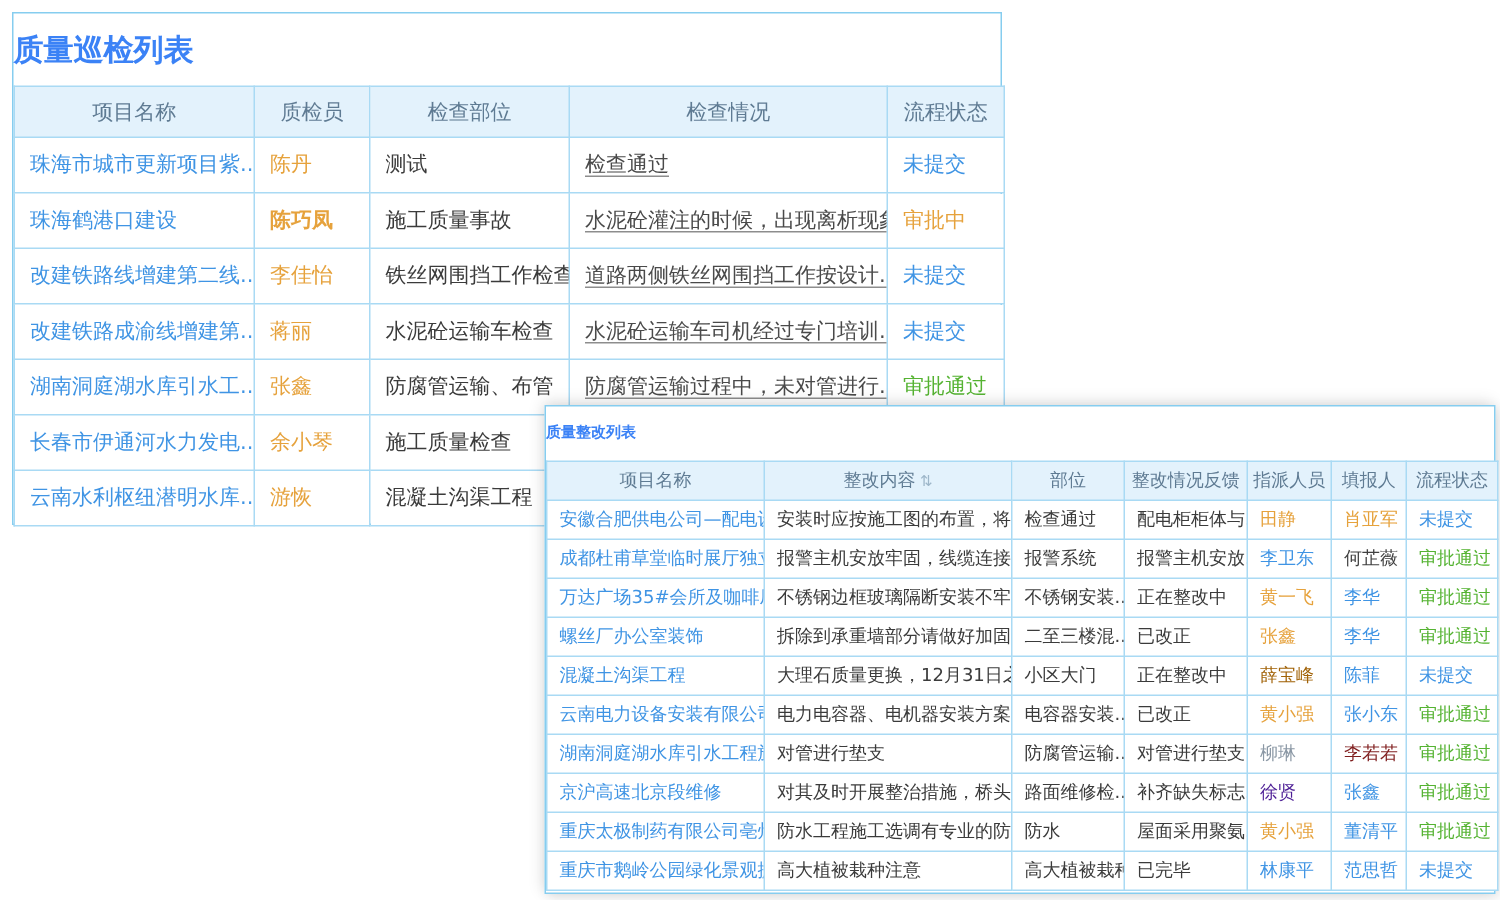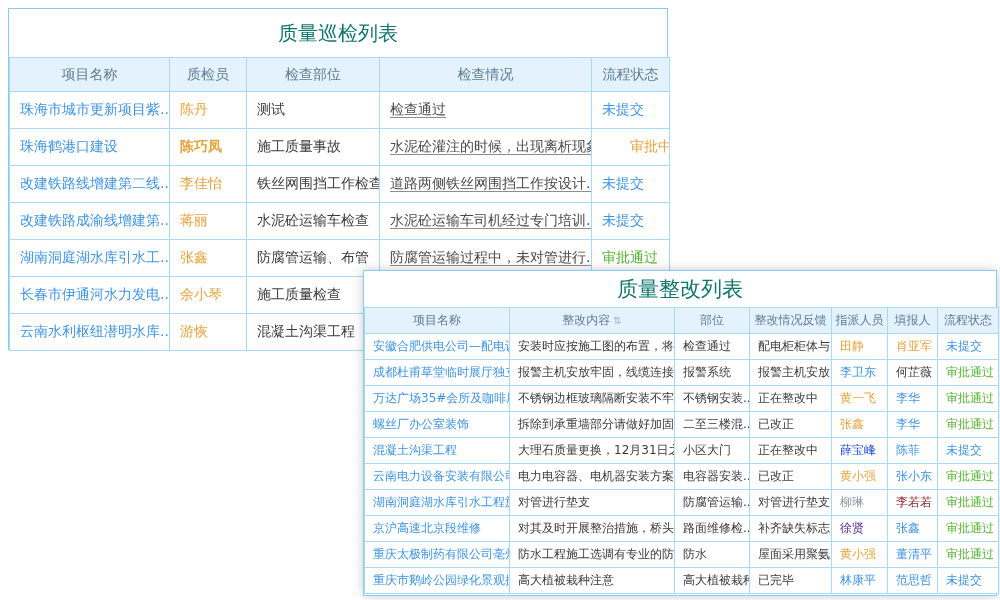--- a/index.html
+++ b/index.html
@@ -11,26 +11,25 @@
   }
   .table-card {
     position:absolute;
     background:#ffffff;
     border:1px solid #86cdef;
   }
   .card-inspection { left:8px; top:8px; width:660px; height:342px; z-index:1; }
   .card-rectify   { left:363px; top:270px; width:634px; height:326px; z-index:2;
                     box-shadow:-2px -2px 10px rgba(0,0,0,0.12), 2px 2px 8px rgba(0,0,0,0.10); }
   .card-title {
-    text-align:center;
-    font-weight:normal;
-    color:#0f766e;
+    font-weight:bold;
+    color:#3b82f6;
   }
   .card-inspection .card-title { height:48px; line-height:48px; font-size:20px; }
-  .card-rectify   .card-title { height:36px; line-height:36px; font-size:21px; }
+  .card-rectify   .card-title { height:36px; line-height:36px; font-size:10px; }
 
   table {
     width:100%;
     border-collapse:collapse;
     table-layout:fixed;
   }
   th, td {
     border:1px solid #a9daf4;
     overflow:hidden;
     white-space:nowrap;
@@ -91,21 +90,21 @@
           <td data-interactable="false"><span data-interactable="false" style="color: rgb(230, 162, 60);">陈丹</span></td>
           <td data-interactable="false"><span data-interactable="false">测试</span></td>
           <td data-interactable="false" class="situation"><span data-interactable="false">检查通过</span></td>
           <td data-interactable="false"><span data-interactable="false" style="color: rgb(63, 148, 228);">未提交</span></td>
         </tr>
         <tr data-interactable="false">
           <td data-interactable="true"><span data-interactable="true" style="color: rgb(63, 148, 228);">珠海鹤港口建设</span></td>
           <td data-interactable="false"><span data-interactable="false" style="color: rgb(230, 162, 60); font-weight: bold;">陈巧凤</span></td>
           <td data-interactable="false"><span data-interactable="false">施工质量事故</span></td>
           <td data-interactable="false" class="situation"><span data-interactable="false">水泥砼灌注的时候，出现离析现象</span></td>
-          <td data-interactable="false"><span data-interactable="false" style="color: rgb(230, 162, 60); margin-left: 28px;">审批中</span></td>
+          <td data-interactable="false"><span data-interactable="false" style="color: rgb(230, 162, 60);">审批中</span></td>
         </tr>
         <tr data-interactable="false">
           <td data-interactable="true"><span data-interactable="true" style="color: rgb(63, 148, 228);">改建铁路线增建第二线...</span></td>
           <td data-interactable="false"><span data-interactable="false" style="color: rgb(230, 162, 60);">李佳怡</span></td>
           <td data-interactable="false"><span data-interactable="false">铁丝网围挡工作检查</span></td>
           <td data-interactable="false" class="situation"><span data-interactable="false">道路两侧铁丝网围挡工作按设计...</span></td>
           <td data-interactable="false"><span data-interactable="false" style="color: rgb(63, 148, 228);">未提交</span></td>
         </tr>
         <tr data-interactable="false">
           <td data-interactable="true"><span data-interactable="true" style="color: rgb(63, 148, 228);">改建铁路成渝线增建第...</span></td>
@@ -197,21 +196,21 @@
           <td data-interactable="false"><span data-interactable="false">已改正</span></td>
           <td data-interactable="false"><span data-interactable="false" style="color: rgb(230, 162, 60);">张鑫</span></td>
           <td data-interactable="false"><span data-interactable="false" style="color: rgb(63, 148, 228);">李华</span></td>
           <td data-interactable="false"><span data-interactable="false" style="color: rgb(85, 179, 50);">审批通过</span></td>
         </tr>
         <tr data-interactable="false">
           <td data-interactable="true"><span data-interactable="true" style="color: rgb(63, 148, 228);">混凝土沟渠工程</span></td>
           <td data-interactable="false"><span data-interactable="false">大理石质量更换，12月31日之...</span></td>
           <td data-interactable="false"><span data-interactable="false">小区大门</span></td>
           <td data-interactable="false"><span data-interactable="false">正在整改中</span></td>
-          <td data-interactable="false"><span data-interactable="false" style="color: #1d4ed8;">薛宝峰</span></td>
+          <td data-interactable="false"><span data-interactable="false" style="color: #a16207;">薛宝峰</span></td>
           <td data-interactable="false"><span data-interactable="false" style="color: rgb(63, 148, 228);">陈菲</span></td>
           <td data-interactable="false"><span data-interactable="false" style="color: rgb(63, 148, 228);">未提交</span></td>
         </tr>
         <tr data-interactable="false">
           <td data-interactable="true"><span data-interactable="true" style="color: rgb(63, 148, 228);">云南电力设备安装有限公司20...</span></td>
           <td data-interactable="false"><span data-interactable="false">电力电容器、电机器安装方案，...</span></td>
           <td data-interactable="false"><span data-interactable="false">电容器安装...</span></td>
           <td data-interactable="false"><span data-interactable="false">已改正</span></td>
           <td data-interactable="false"><span data-interactable="false" style="color: rgb(230, 162, 60);">黄小强</span></td>
           <td data-interactable="false"><span data-interactable="false" style="color: rgb(63, 148, 228);">张小东</span></td>

